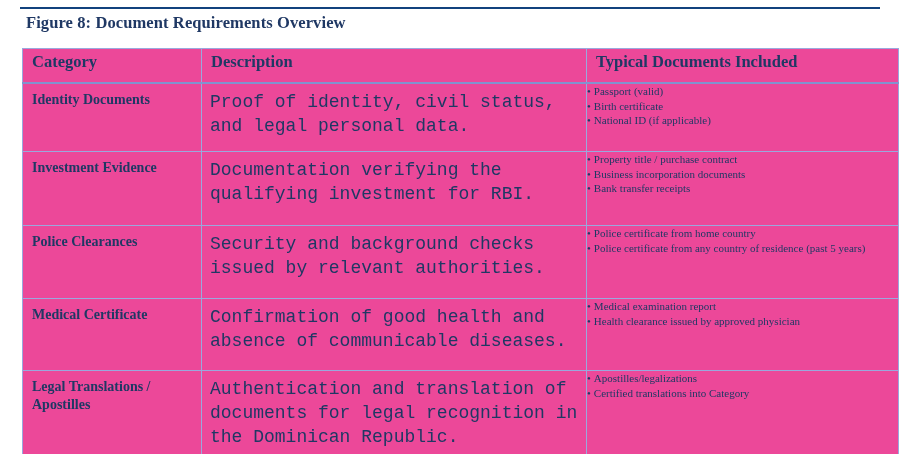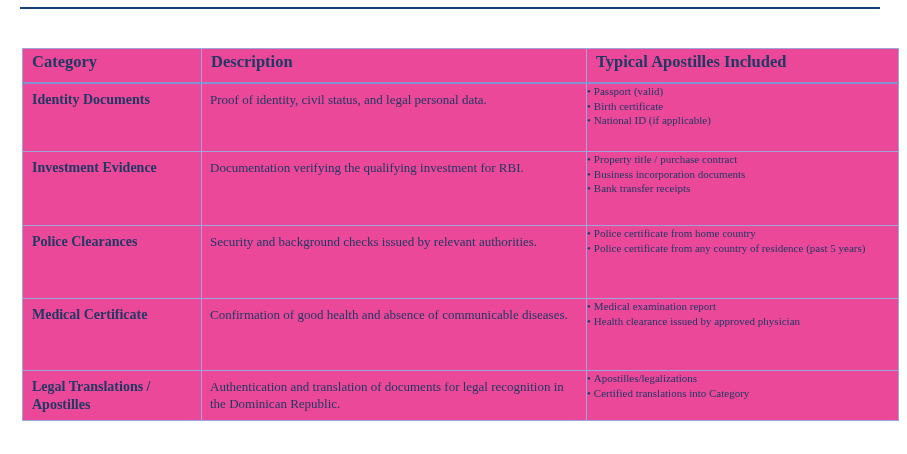--- a/index.html
+++ b/index.html
@@ -83,25 +83,26 @@
 
   
   .cat-cell {
     font-size: 14px;
     font-weight: bold;
     color: #1f3864;
     padding: 7px 6px 6px 9px;
     line-height: 1.25;
   }
   .desc-cell {
-    font-size: 13px;
+    font-size: 18px;
     font-weight: normal;
     color: #1f3864;
     padding: 7px 8px 6px 8px;
     line-height: 1.33;
+    font-family: Liberation Mono, monospace;
   }
   .docs-cell {
     font-size: 11px;
     font-weight: normal;
     color: #1f3864;
     padding: 7px 6px 6px 8px;
     line-height: 1.33;
   }
   .docs-list {
     margin: 0;
@@ -124,37 +125,38 @@
   tr.r3 td { height: 71px; margin-left: 24px; }
   tr.r4 td { height: 49px; }
 </style>
 </head>
 <body>
 
 <div id="page">
 
   <div id="top-rule"></div>
 
+  <div id="figure-caption">Figure 8: Document Requirements Overview</div>
 
   <table id="req-table">
     <colgroup>
       <col class="c1">
       <col class="c2">
       <col class="c3">
     </colgroup>
     <thead>
       <tr>
         <th>
           <div class="hdr-cell">Category</div>
         </th>
         <th>
           <div class="hdr-cell">Description</div>
         </th>
         <th>
-          <div class="hdr-cell">Typical Apostilles Included</div>
+          <div class="hdr-cell">Typical Documents Included</div>
         </th>
       </tr>
     </thead>
     <tbody>
 
       <tr class="r0">
         <td>
           <div class="cat-cell">Identity Documents</div>
         </td>
         <td>

